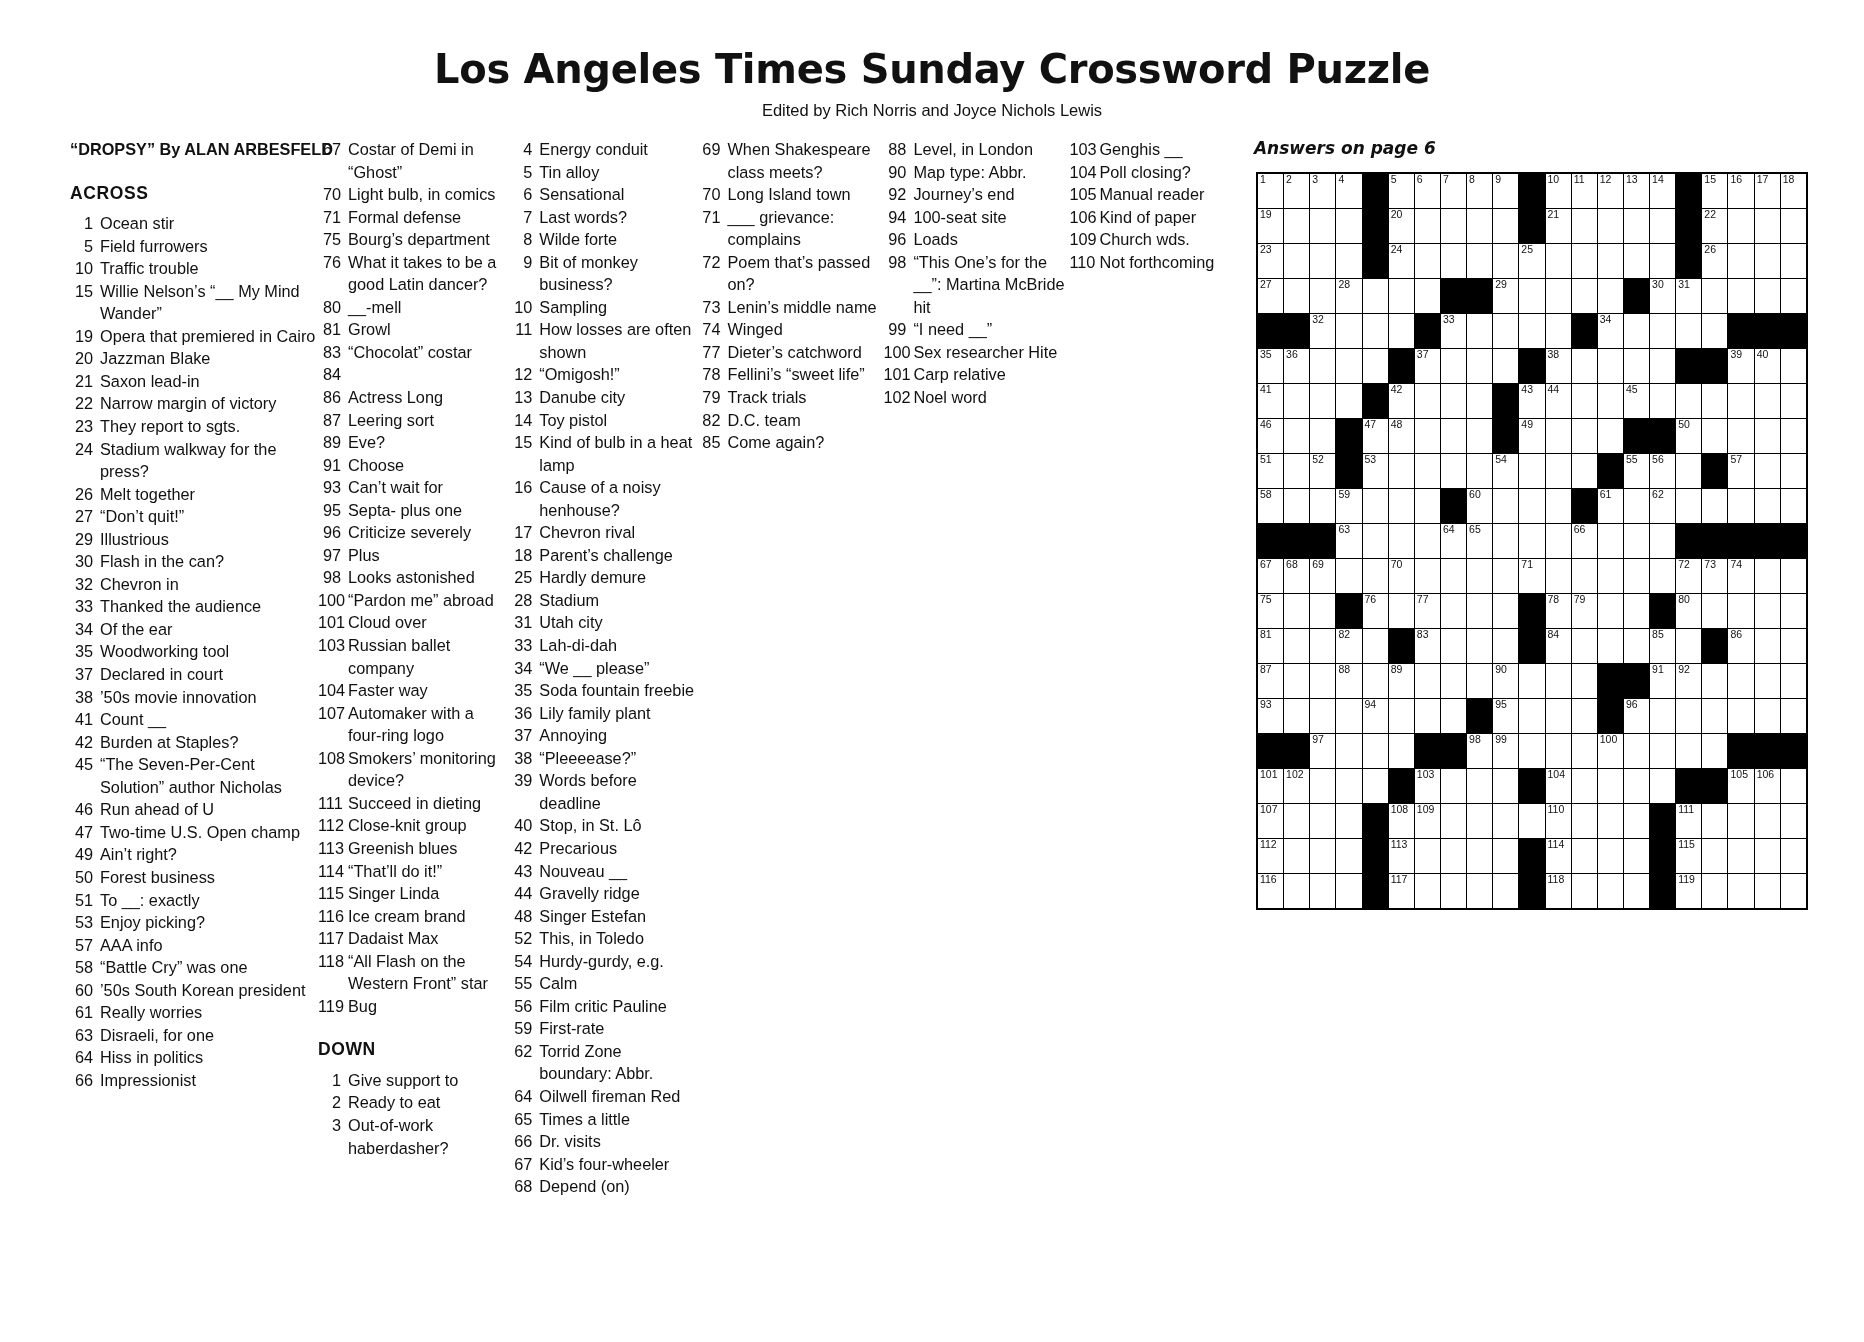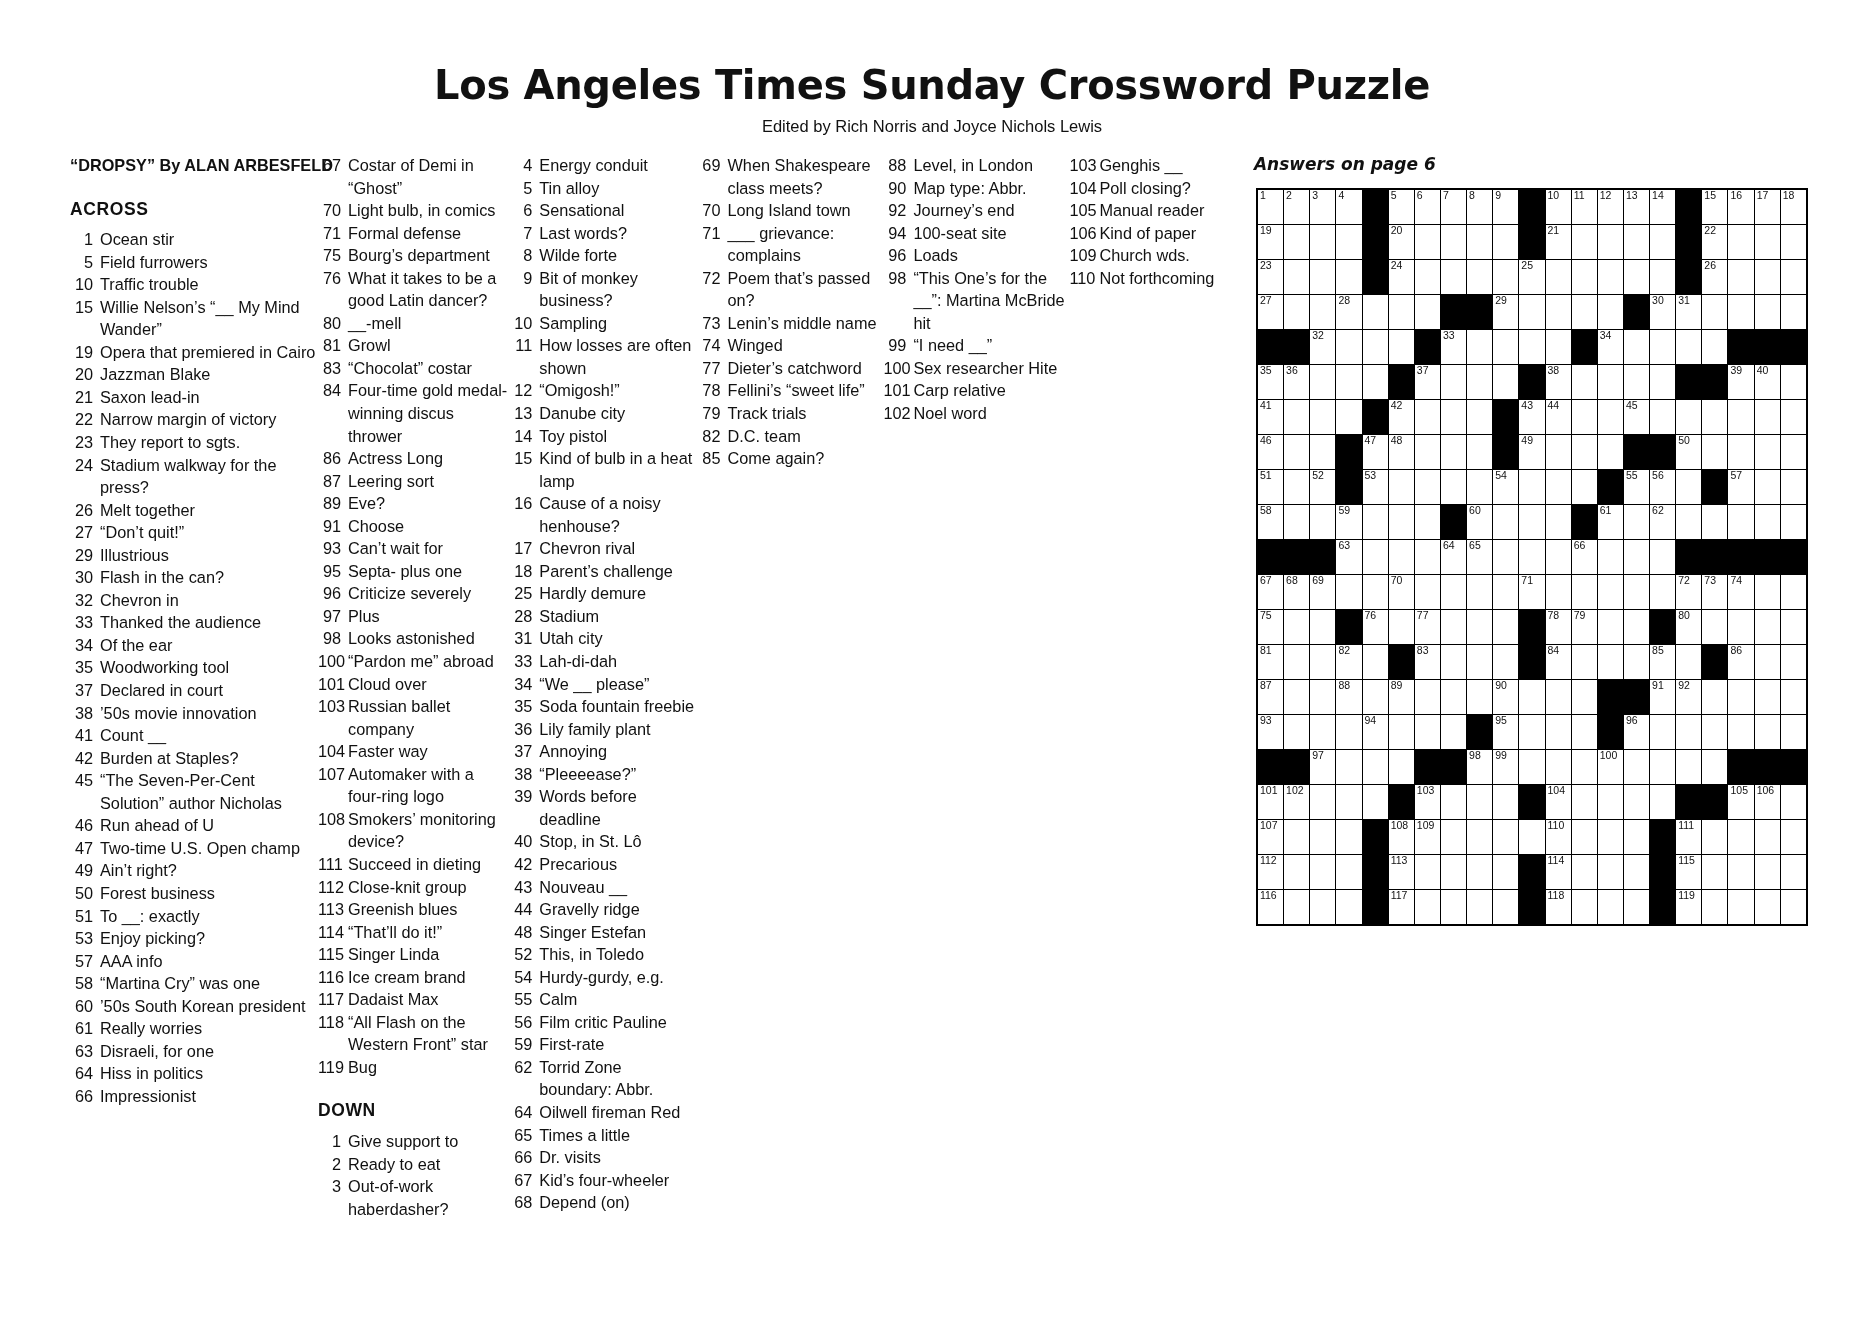--- a/index.html
+++ b/index.html
@@ -13,21 +13,20 @@
     font-family: "Liberation Sans", sans-serif;
     color: #111111;
     position: relative;
     overflow: hidden;
   }
   .page {
     position: relative;
     width: 1864px;
     height: 1139px;
     padding: 0;
-    margin-top: 16px;
   }
   .masthead {
     text-align: center;
     padding-top: 46px;
   }
   .masthead h1 {
     margin: 0;
     font-size: 40px;
     font-weight: bold;
     letter-spacing: -0.3px;
@@ -267,21 +266,21 @@
           <li>
             <span class="num">53</span>
             <span class="txt">Enjoy picking?</span>
           </li>
           <li>
             <span class="num">57</span>
             <span class="txt">AAA info</span>
           </li>
           <li>
             <span class="num">58</span>
-            <span class="txt">“Martina Cry” was one</span>
+            <span class="txt">“Battle Cry” was one</span>
           </li>
           <li>
             <span class="num">60</span>
             <span class="txt">’50s South Korean president</span>
           </li>
           <li>
             <span class="num">61</span>
             <span class="txt">Really worries</span>
           </li>
           <li>
@@ -329,21 +328,20 @@
           <li>
             <span class="num">81</span>
             <span class="txt">Growl</span>
           </li>
           <li>
             <span class="num">83</span>
             <span class="txt">“Chocolat” costar</span>
           </li>
           <li>
             <span class="num">84</span>
-            <span class="txt">Four-time gold medal-winning discus thrower</span>
           </li>
           <li>
             <span class="num">86</span>
             <span class="txt">Actress Long</span>
           </li>
           <li>
             <span class="num">87</span>
             <span class="txt">Leering sort</span>
           </li>
           <li>

